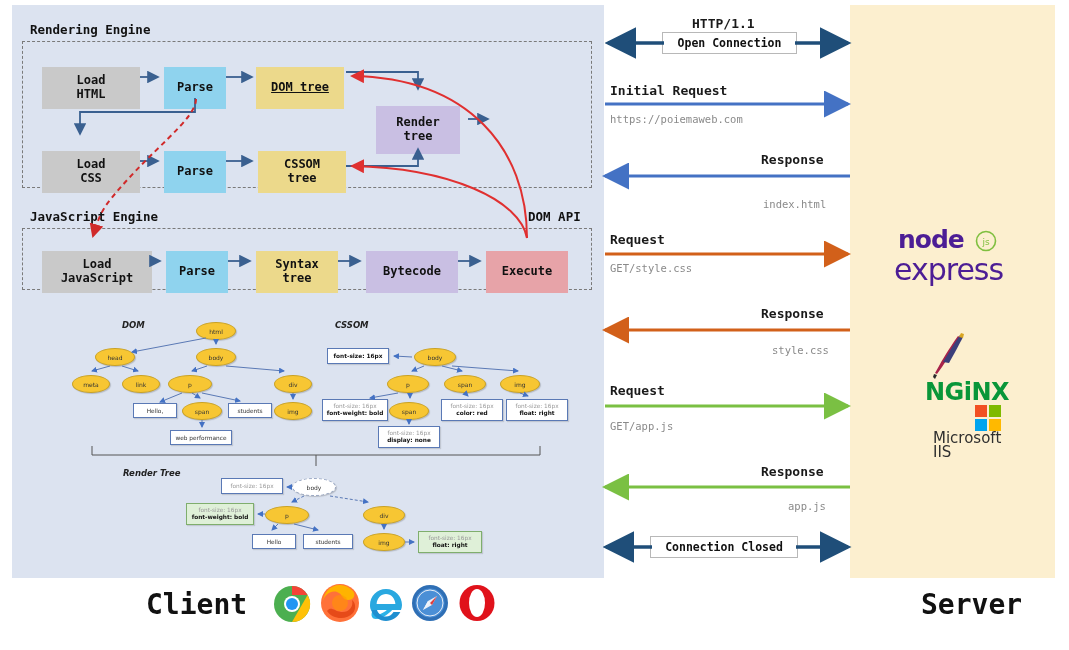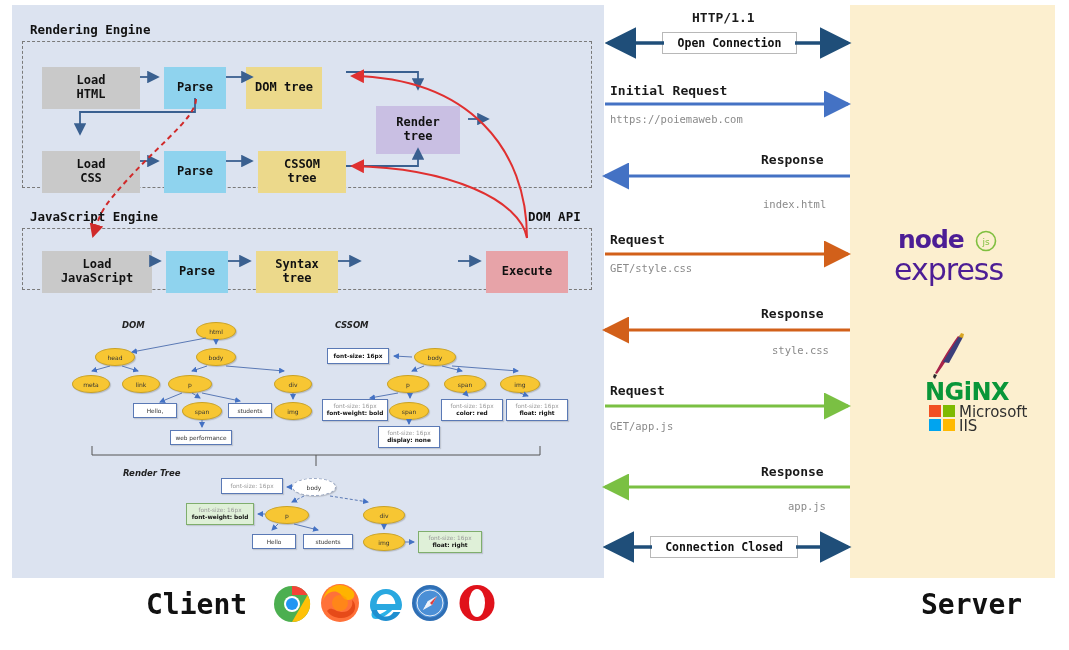--- a/index.html
+++ b/index.html
@@ -145,40 +145,41 @@
 <div id="root">
 
   <div class="client-panel"></div>
 
   <div class="dashed-box" style="left:22px; top:41px; width:570px; height:147px;"></div>
   <div class="section-title" style="left:30px; top:22px;">Rendering Engine</div>
 
   <div class="node n-gray" style="left:42px;  top:56px;  width:98px; height:42px;">Load
 HTML</div>
   <div class="node n-blue" style="left:164px; top:56px;  width:62px; height:42px;">Parse</div>
-  <div class="node n-yellow" style="left:246px; top:56px;  width:76px; height:42px;">DOM tree</div>
+  <div class="node n-yellow" style="left:256px; top:56px;  width:88px; height:42px;text-decoration:underline;">DOM tree</div>
 
   <div class="node n-gray" style="left:42px;  top:140px; width:98px; height:42px;">Load
 CSS</div>
   <div class="node n-blue" style="left:164px; top:140px; width:62px; height:42px;">Parse</div>
   <div class="node n-yellow" style="left:258px; top:140px; width:88px; height:42px;">CSSOM
 tree</div>
 
   <div class="node n-purple" style="left:376px; top:95px;  width:84px; height:48px;">Render
 tree</div>
 
   <div class="dashed-box" style="left:22px; top:228px; width:570px; height:62px;"></div>
   <div class="section-title" style="left:30px; top:209px;text-align:right;">JavaScript Engine</div>
   <div class="section-title" style="left:528px; top:209px;">DOM API</div>
 
   <div class="node n-gray" style="left:42px;  top:240px; width:110px; height:42px;">Load
 JavaScript</div>
   <div class="node n-blue" style="left:166px; top:240px; width:62px;  height:42px;">Parse</div>
   <div class="node n-yellow" style="left:256px; top:240px; width:82px;  height:42px;">Syntax
 tree</div>
+  <div class="node n-purple" style="left:366px; top:240px; width:92px;  height:42px;">Bytecode</div>
   <div class="node n-pink" style="left:486px; top:240px; width:82px;  height:42px;">Execute</div>
 
   <div class="tree-label" style="left:122px; top:320px;">DOM</div>
   <div class="el" style="left:196px; top:322px; width:40px; height:18px;">html</div>
   <div class="el" style="left:95px;  top:348px; width:40px; height:18px;">head</div>
   <div class="el" style="left:196px; top:348px; width:40px; height:18px;">body</div>
   <div class="el" style="left:72px;  top:375px; width:38px; height:18px;">meta</div>
   <div class="el" style="left:122px; top:375px; width:38px; height:18px;">link</div>
   <div class="el" style="left:168px; top:375px; width:44px; height:18px;">p</div>
   <div class="el" style="left:274px; top:375px; width:38px; height:18px;">div</div>
@@ -252,34 +253,34 @@
     <path d="M33 6 C28 13 20 25 14 36 L10 43 L12 44 L17 37 C24 26 32 15 36 8 Z" fill="#a8234a"></path>
     <path d="M35 5 C31 11 24 22 18 32 L24 33 C29 24 35 13 38 7 Z" fill="#3b3f7a"></path>
     <path d="M36 3 L39 4 L38 8 L34 7 Z" fill="#d9a520"></path>
     <path d="M9 44 L12 45 L10 49 L8 47 Z" fill="#2b2b2b"></path>
   </svg>
 
   <div class="logo" style="left:925px; top:378px;">
     <span class="nginx-word">NGiNX</span>
   </div>
 
-  <div class="logo" style="left:929px; top:405px; display:flex; align-items:flex-start;">
+  <div class="logo" style="left:929px; top:405px; display:flex; align-items:flex-end;flex-direction:column;">
     <svg width="26" height="26" viewBox="0 0 26 26">
       <rect x="0" y="0" width="12" height="12" fill="#f25022"></rect>
       <rect x="14" y="0" width="12" height="12" fill="#7fba00"></rect>
       <rect x="0" y="14" width="12" height="12" fill="#00a4ef"></rect>
       <rect x="14" y="14" width="12" height="12" fill="#ffb900"></rect>
     </svg>
     <div style="margin-left:4px;">
       <div class="ms-word">Microsoft</div>
       <div class="ms-word">IIS</div>
     </div>
   </div>
 
-  <div class="seq-label" style="left:692px; top:10px;">HTTP/1.1</div>
+  <div class="seq-label" style="left:692px; top:16px;">HTTP/1.1</div>
   <div class="pill" style="left:662px; top:32px; width:135px; height:22px;">Open Connection</div>
 
   <div class="seq-label" style="left:610px; top:83px;">Initial Request</div>
   <div class="seq-sub" style="left:610px; top:113px;">https://poiemaweb.com</div>
 
   <div class="seq-label" style="left:761px; top:152px;">Response</div>
   <div class="seq-sub" style="left:763px; top:198px;">index.html</div>
 
   <div class="seq-label" style="left:610px; top:232px;">Request</div>
   <div class="seq-sub" style="left:610px; top:262px;">GET/style.css</div>

